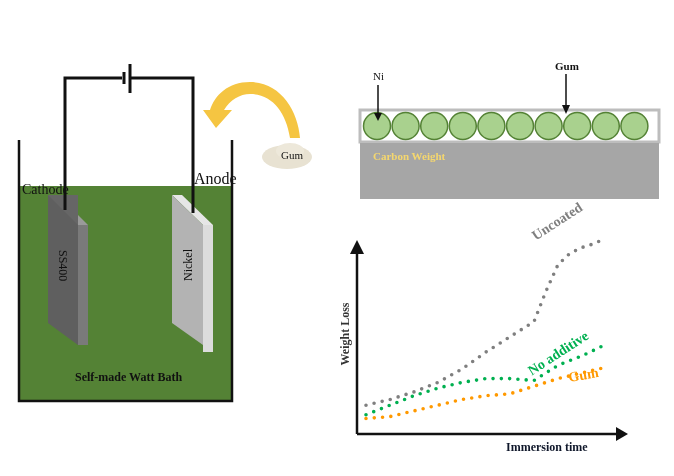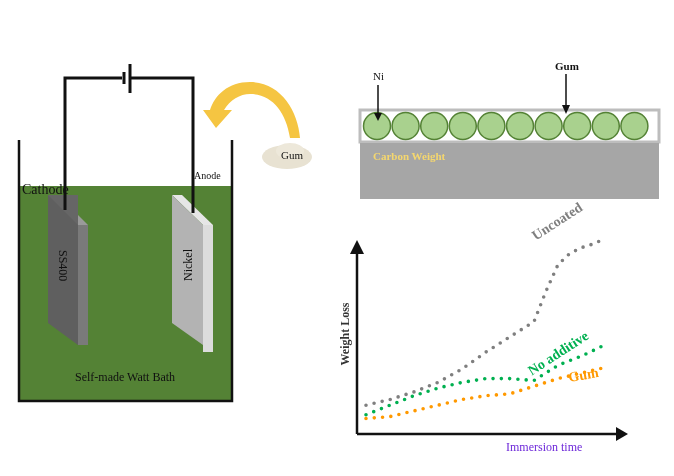--- a/index.html
+++ b/index.html
@@ -106,28 +106,28 @@
         <circle cx="510" cy="393.8" r="0.01" fill="#ff9900"></circle>
         <circle cx="534" cy="386.2" r="0.01" fill="#ff9900"></circle>
         <circle cx="558" cy="378.6" r="0.01" fill="#ff9900"></circle>
         <circle cx="582" cy="372.9" r="0.01" fill="#ff9900"></circle>
         <circle cx="606" cy="367.2" r="0.01" fill="#ff9900"></circle>
       </g>
   </g>
 </svg>
 
 <div class="abs lbl" style="left:22px;top:170px;font-size:14px;margin-top:12px;">Cathode</div>
-<div class="abs lbl" style="left:194px;top:170px;font-size:10px;">Anode</div>
+<div class="abs lbl" style="left:194px;top:170px;font-size:16px;">Anode</div>
 <div class="abs lbl" style="left:48px;top:255px;width:30px;height:20px;font-size:12px;transform:rotate(90deg);transform-origin:center;text-align:center;line-height:20px;">SS400</div>
 <div class="abs lbl" style="left:166px;top:255px;width:44px;height:20px;font-size:12px;transform:rotate(-90deg);transform-origin:center;text-align:center;line-height:20px;">Nickel</div>
-<div class="abs lbl" style="left:75px;top:370px;font-size:12px;font-weight:normal;">Self-made Watt Bath</div>
+<div class="abs lbl" style="left:75px;top:370px;font-size:12px;font-weight:bold;">Self-made Watt Bath</div>
 <div class="abs lbl" style="left:281px;top:149px;font-size:11px;">Gum</div>
 
 <div class="abs lbl" style="left:373px;top:70px;font-size:11px;font-weight:normal;">Ni</div>
 <div class="abs lbl" style="left:555px;top:60px;font-size:11px;font-weight:bold;">Gum</div>
 <div class="abs lbl" style="left:373px;top:150px;font-size:11px;font-weight:bold;color:#f5d76e;">Carbon Weight</div>
 
 <div class="abs lbl" style="left:302px;top:325px;width:90px;height:18px;font-size:12px;font-weight:bold;color:#333;transform:rotate(-90deg);transform-origin:center;text-align:center;">Weight Loss</div>
-<div class="abs lbl" style="left:506px;top:440px;font-size:12px;font-weight:normal;color:#6d28d9;">Immersion time</div>
+<div class="abs lbl" style="left:506px;top:440px;font-size:12px;font-weight:bold;color:#0f172a;">Immersion time</div>
 
 <div class="abs lbl" style="left:538px;top:228px;font-size:14px;font-weight:bold;color:#7f7f7f;transform:rotate(-33deg);transform-origin:left bottom;white-space:nowrap;">Uncoated</div>
 <div class="abs lbl" style="left:534px;top:363px;font-size:14px;font-weight:bold;color:#00b050;transform:rotate(-33deg);transform-origin:left bottom;white-space:nowrap;">No additive</div>
 <div class="abs lbl" style="left:570px;top:370px;font-size:14px;font-weight:bold;color:#ff9900;transform:rotate(-10deg);transform-origin:left bottom;white-space:nowrap;">Gum</div>
 
 </body></html>

